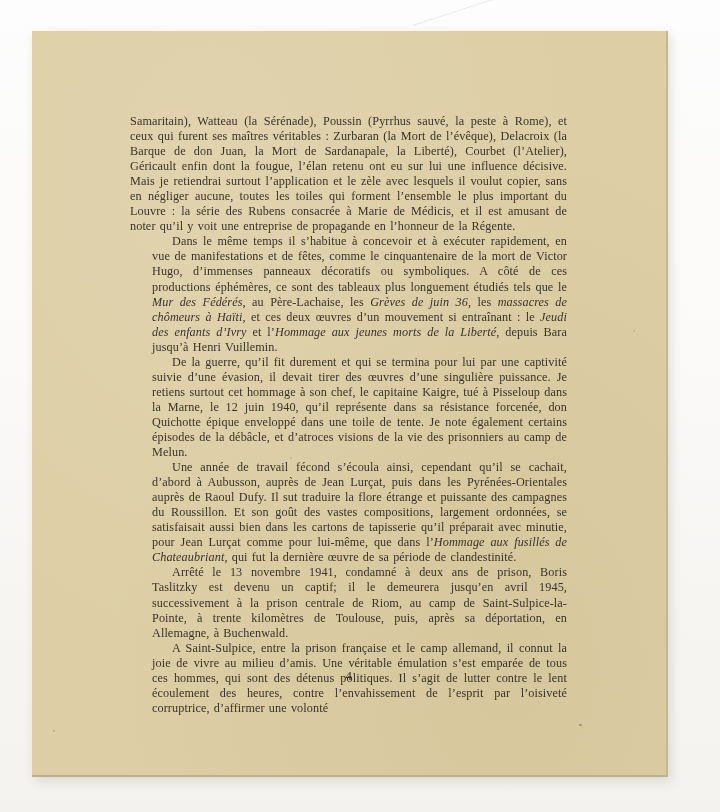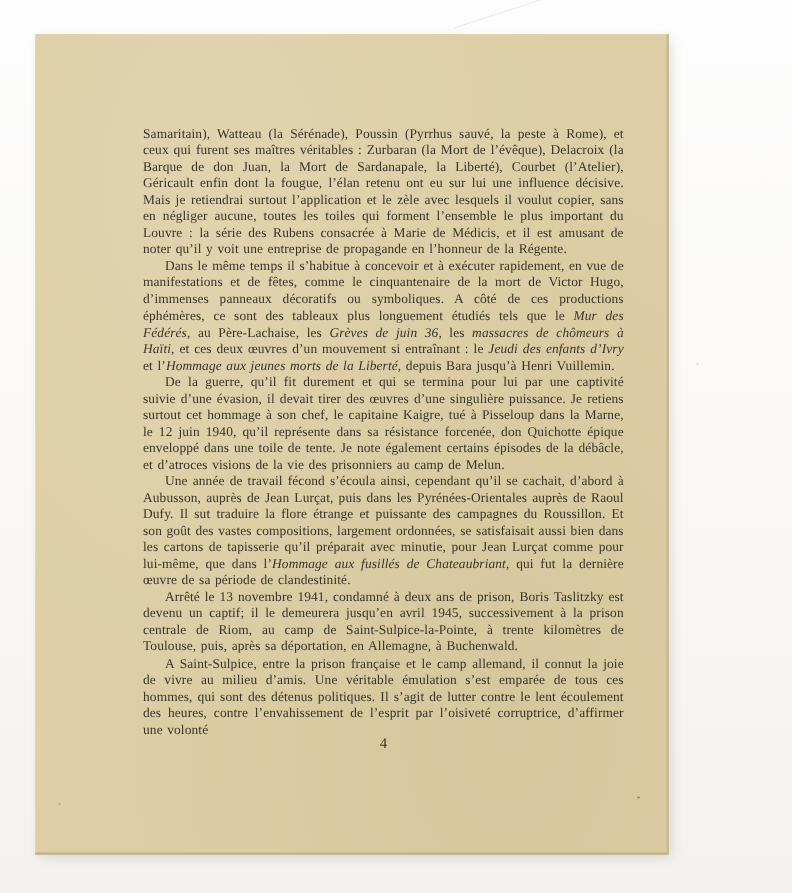--- a/index.html
+++ b/index.html
@@ -21,21 +21,21 @@
     left: 410px;
     width: 110px;
     height: 1px;
     background: rgba(120,120,120,0.14);
     transform: rotate(-18deg);
   }
   .paper {
     position: absolute;
     left: 32px;
     top: 31px;
-    width: 576px;
+    width: 636px;
     height: 746px;
     box-sizing: border-box;
     background:
       radial-gradient(ellipse at 28% 18%, rgba(255,255,255,0.10), rgba(255,255,255,0) 60%),
       radial-gradient(ellipse at 75% 85%, rgba(125,100,50,0.07), rgba(125,100,50,0) 60%),
       var(--paper, #ddcea5);
     border-right: 2px solid #c6b88c;
     border-bottom: 2px solid #bfb282;
     box-shadow: 3px 4px 10px rgba(90,80,55,0.16);
   }
@@ -54,20 +54,21 @@
   .text-block p.para {
     margin: 0;
     font-size: 12.2px;
     line-height: 15.05px;
     text-align: justify;
     letter-spacing: 0.1px;
     word-spacing: 1px;
   }
   .text-block p.para.indent {
     text-indent: 20px;
+    margin-left: 22px;
   }
   .text-block p.para i {
     font-style: italic;
   }
   .page-number {
     position: absolute;
     left: 98px;
     top: 637px;
     width: 437px;
     text-align: center;

